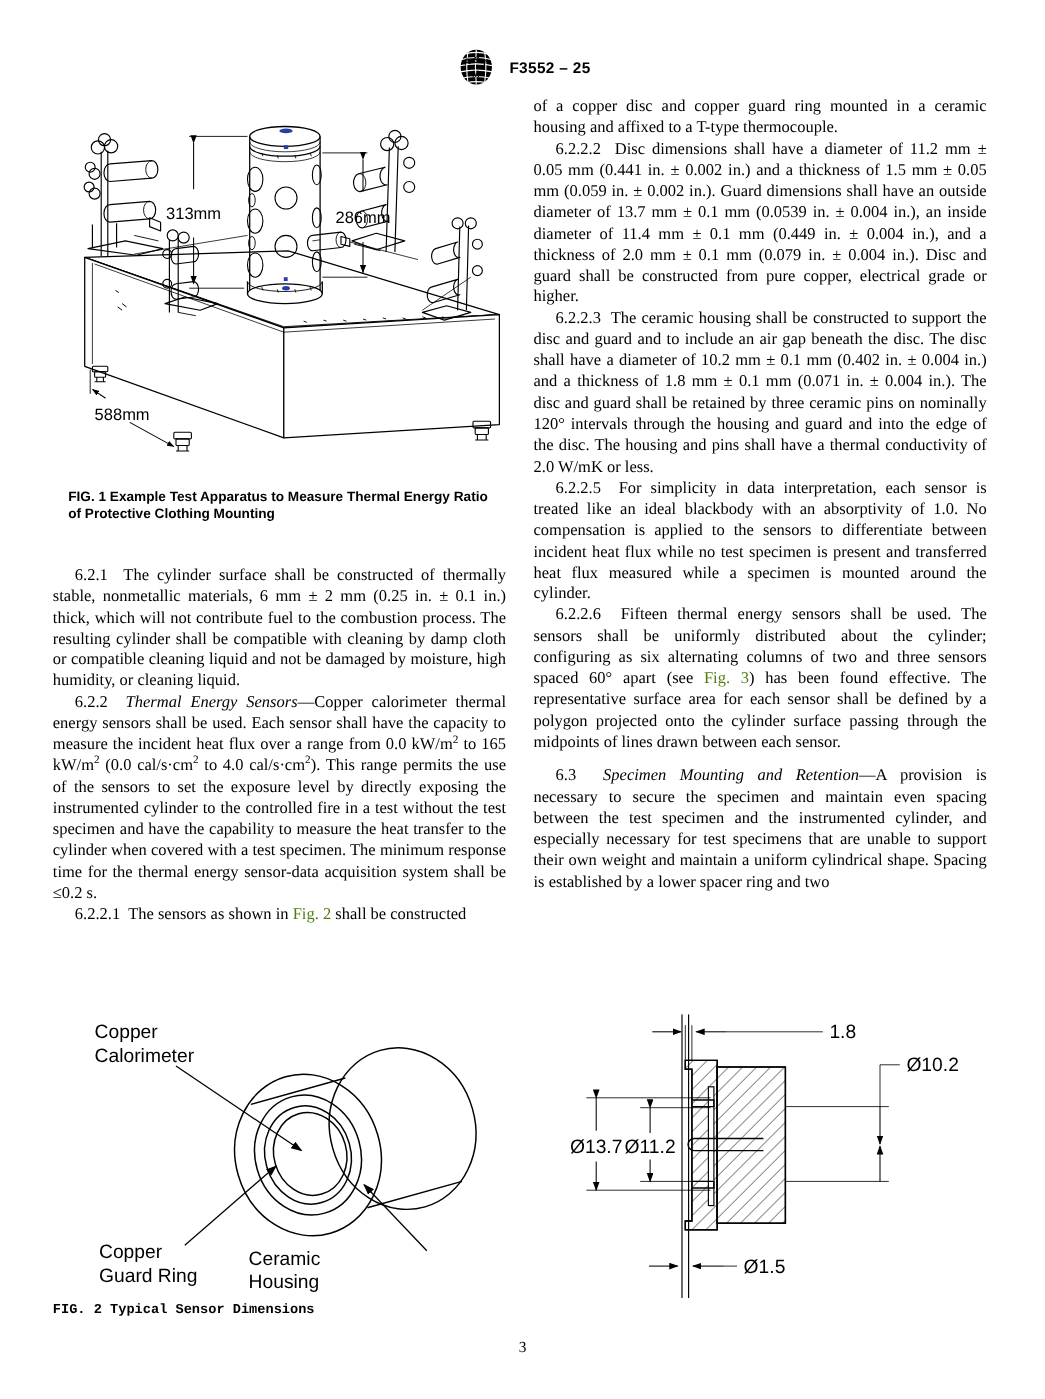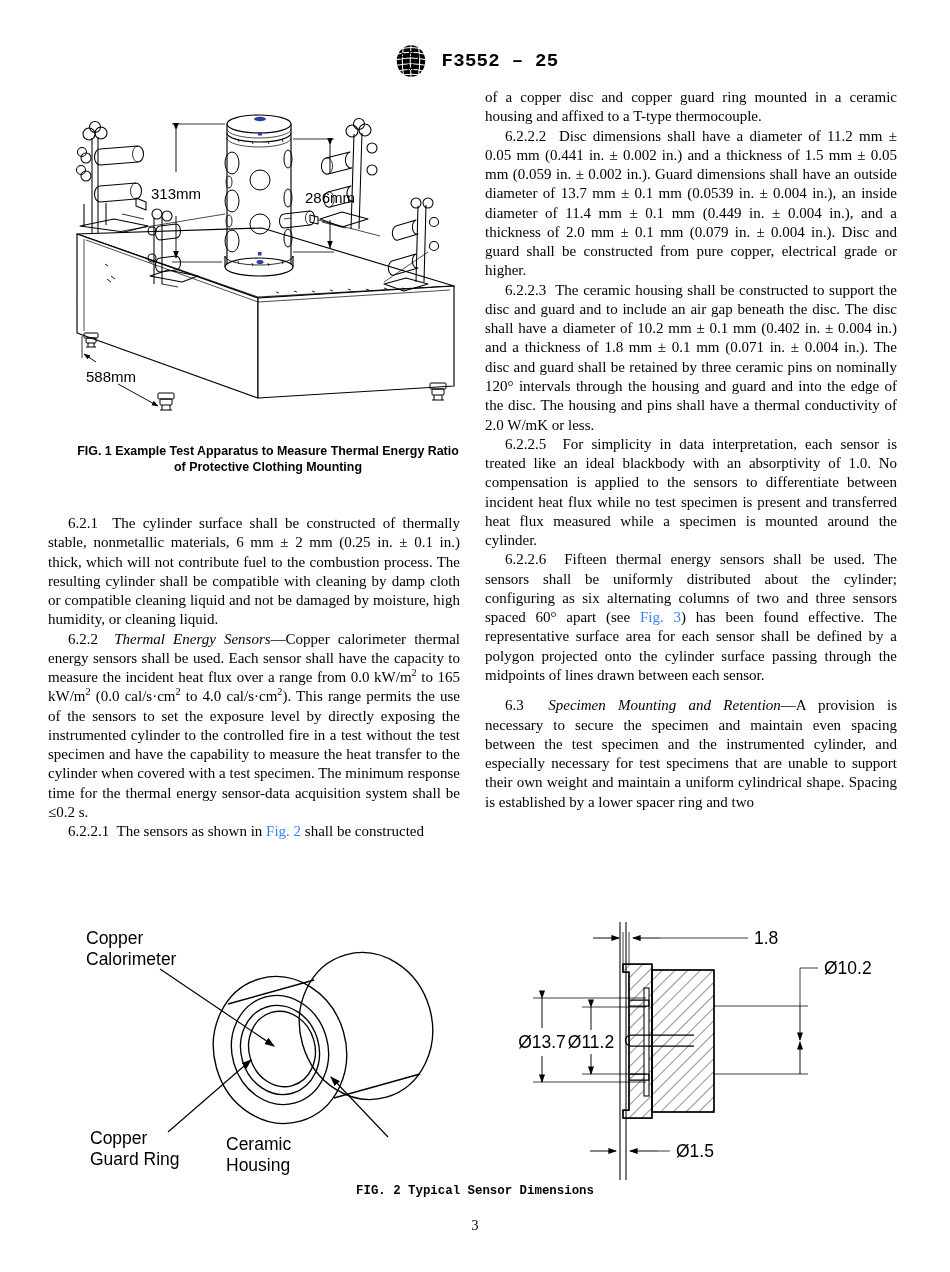--- a/index.html
+++ b/index.html
@@ -26,23 +26,23 @@
     justify-content: center;
     align-items: center;
     gap: 10px;
   }
   .astm-logo {
     width: 40px;
     height: 34px;
     flex: 0 0 auto;
   }
   .std-designation {
-    font-family: Liberation Mono, monospace;
+    font-family: Liberation Sans, sans-serif;
     font-weight: bold;
-    font-size: 19px;
+    font-size: 14px;
     letter-spacing: 0.3px;
     white-space: nowrap;
   }
 
   
   .col {
     position: absolute;
     width: 412px;
     font-size: 15px;
     line-height: 1.285;
@@ -54,33 +54,33 @@
   .col-right { left: 485px; top: 88px; }
 
   .col p {
     margin: 0;
     text-indent: 20px;
   }
   .col p.no-indent { text-indent: 0; }
   .col p.gap-before { margin-top: 11px; }
 
   .it { font-style: italic; }
-  .lnk { color: #3b82f6; }
+  .lnk { color: #4d7c0f; }
   sup { font-size: 0.68em; vertical-align: super; line-height: 0; }
 
   
   .figure {
     position: absolute;
   }
   .fig-caption {
     font-family: "Liberation Sans", "DejaVu Sans", sans-serif;
     font-weight: bold;
     font-size: 12.4px;
     line-height: 1.28;
-    text-align: center;
+    text-align: left;
   }
 
   #fig1-block { left: 62px; top: 86px; width: 412px; }
   #fig1-art   { width: 412px; height: 350px; display: block; }
   #fig1-cap   { margin-top: 8px; }
 
   #fig2-block { left: 48px; top: 922px; width: 854px; }
   #fig2-art   { width: 854px; height: 258px; display: block; }
   #fig2-cap   { margin-top: 4px; font-family: Liberation Mono, monospace; }
 

